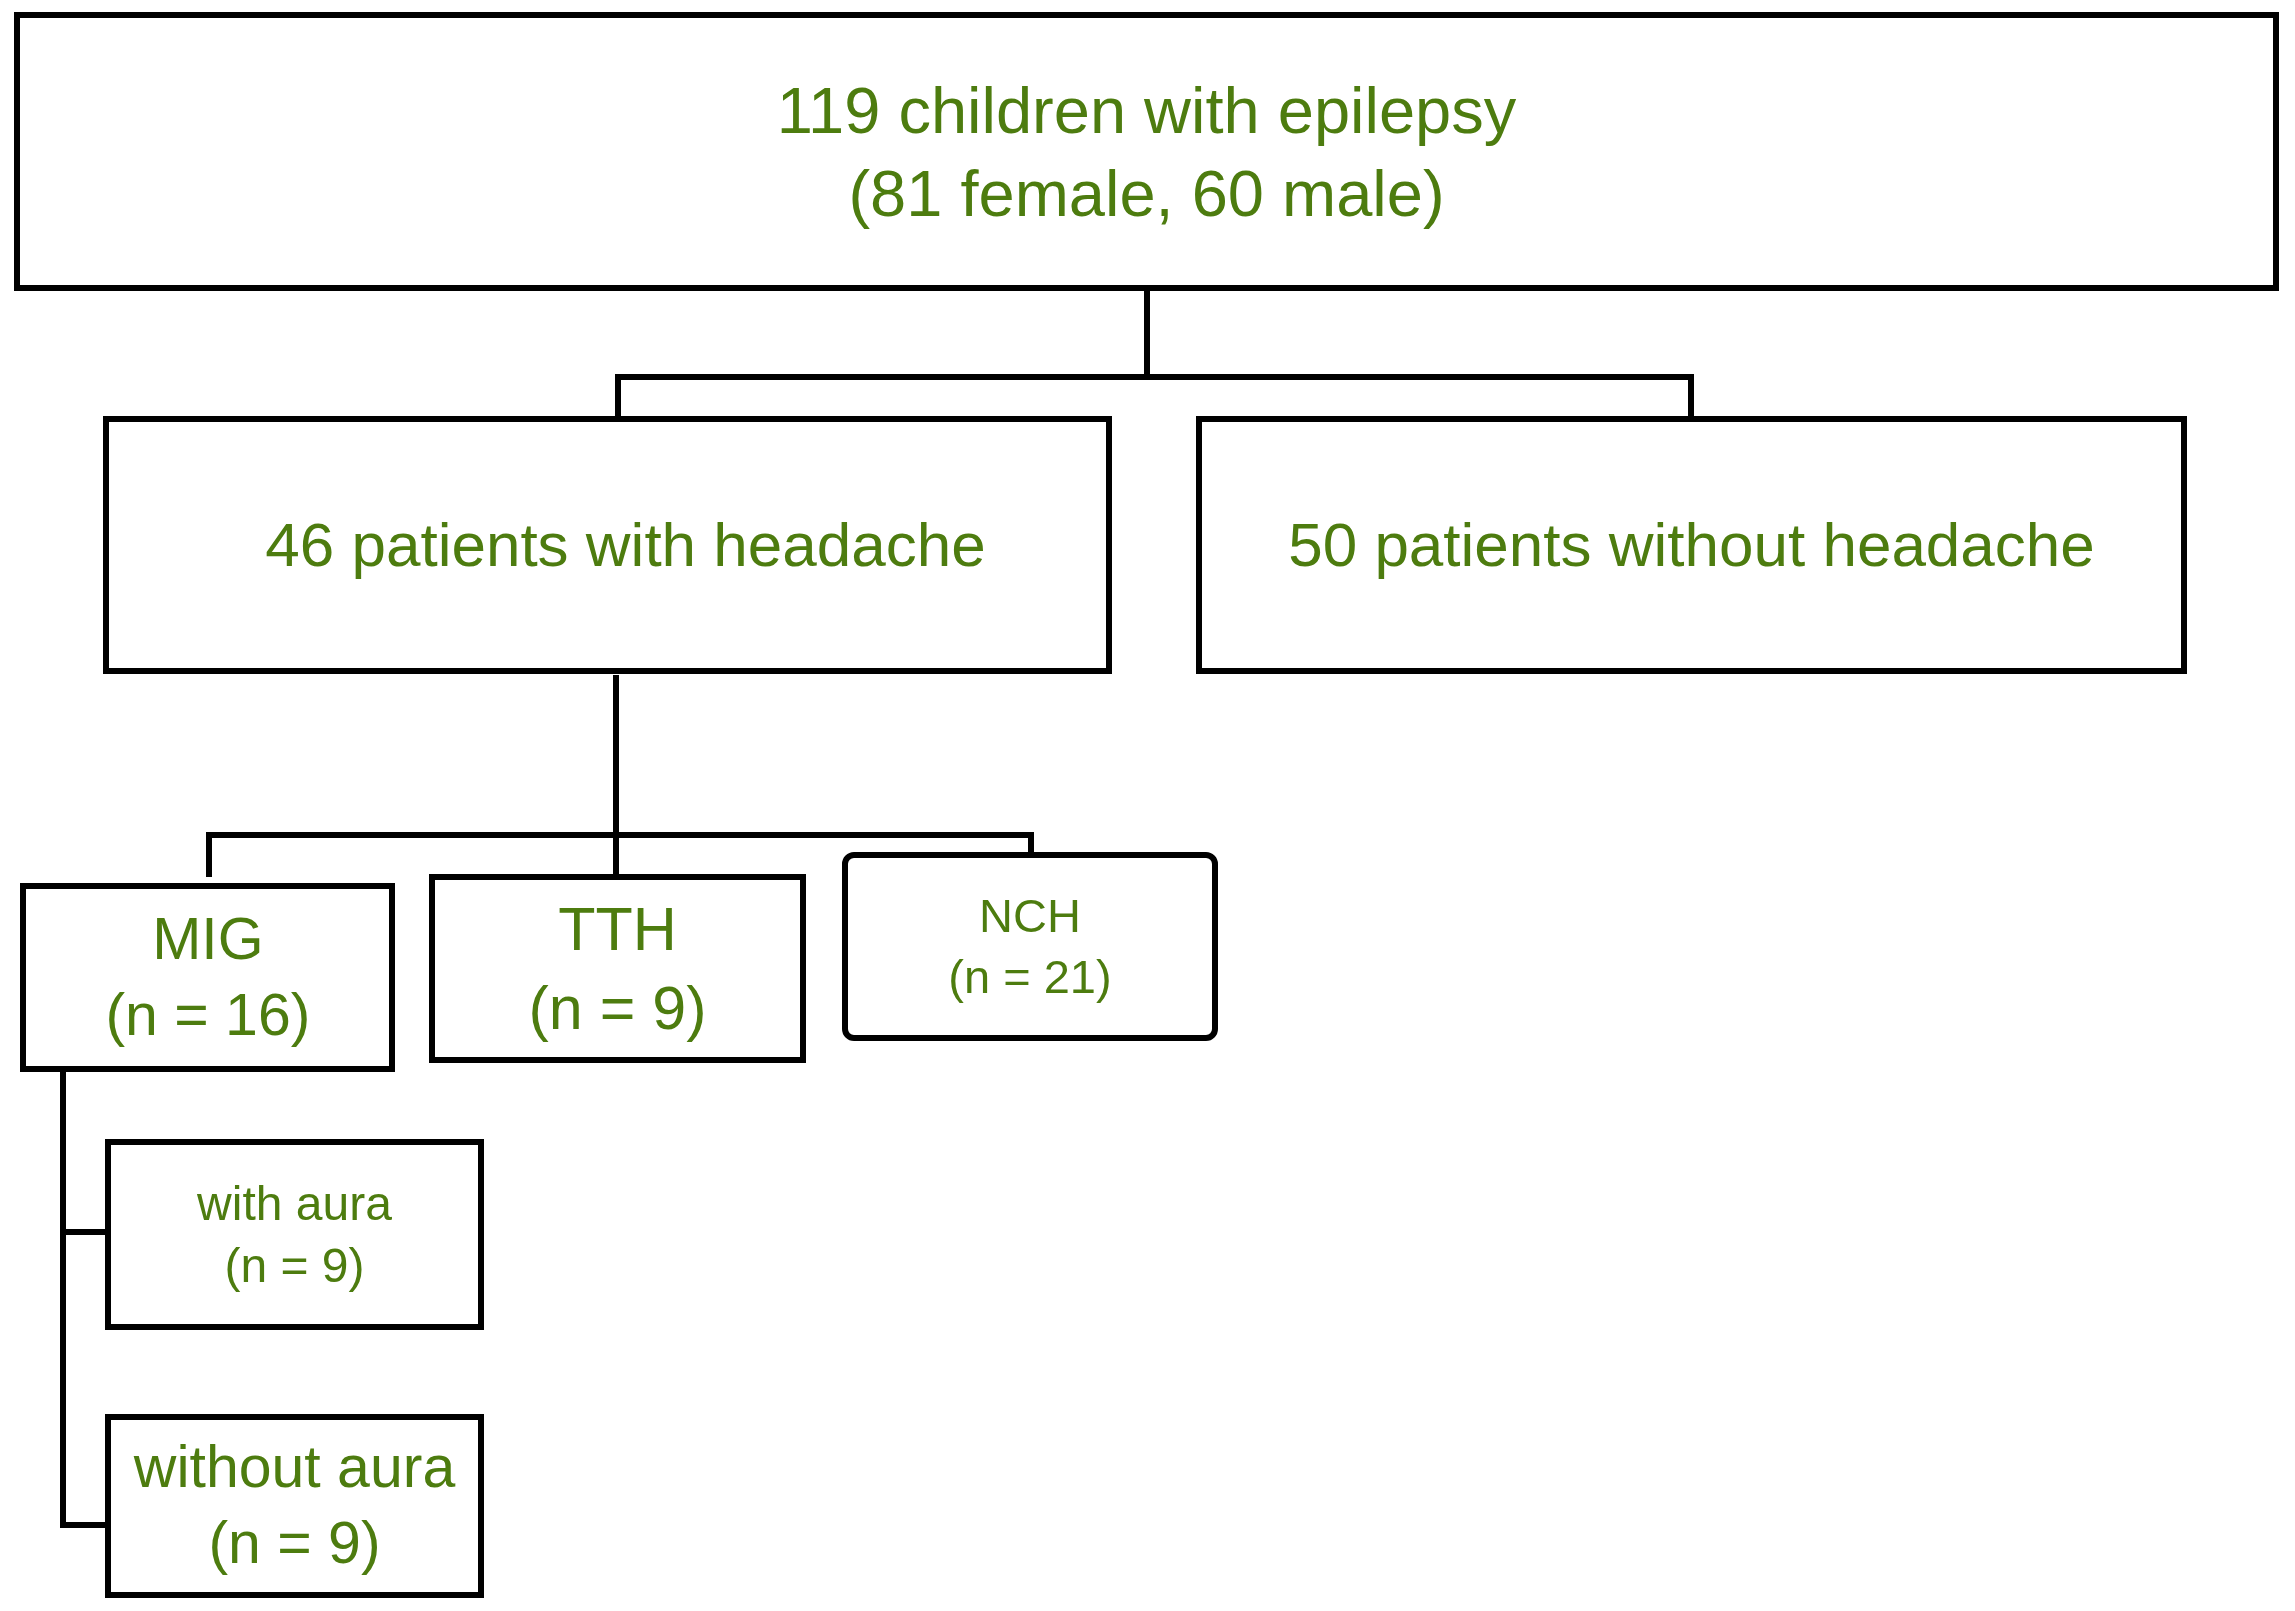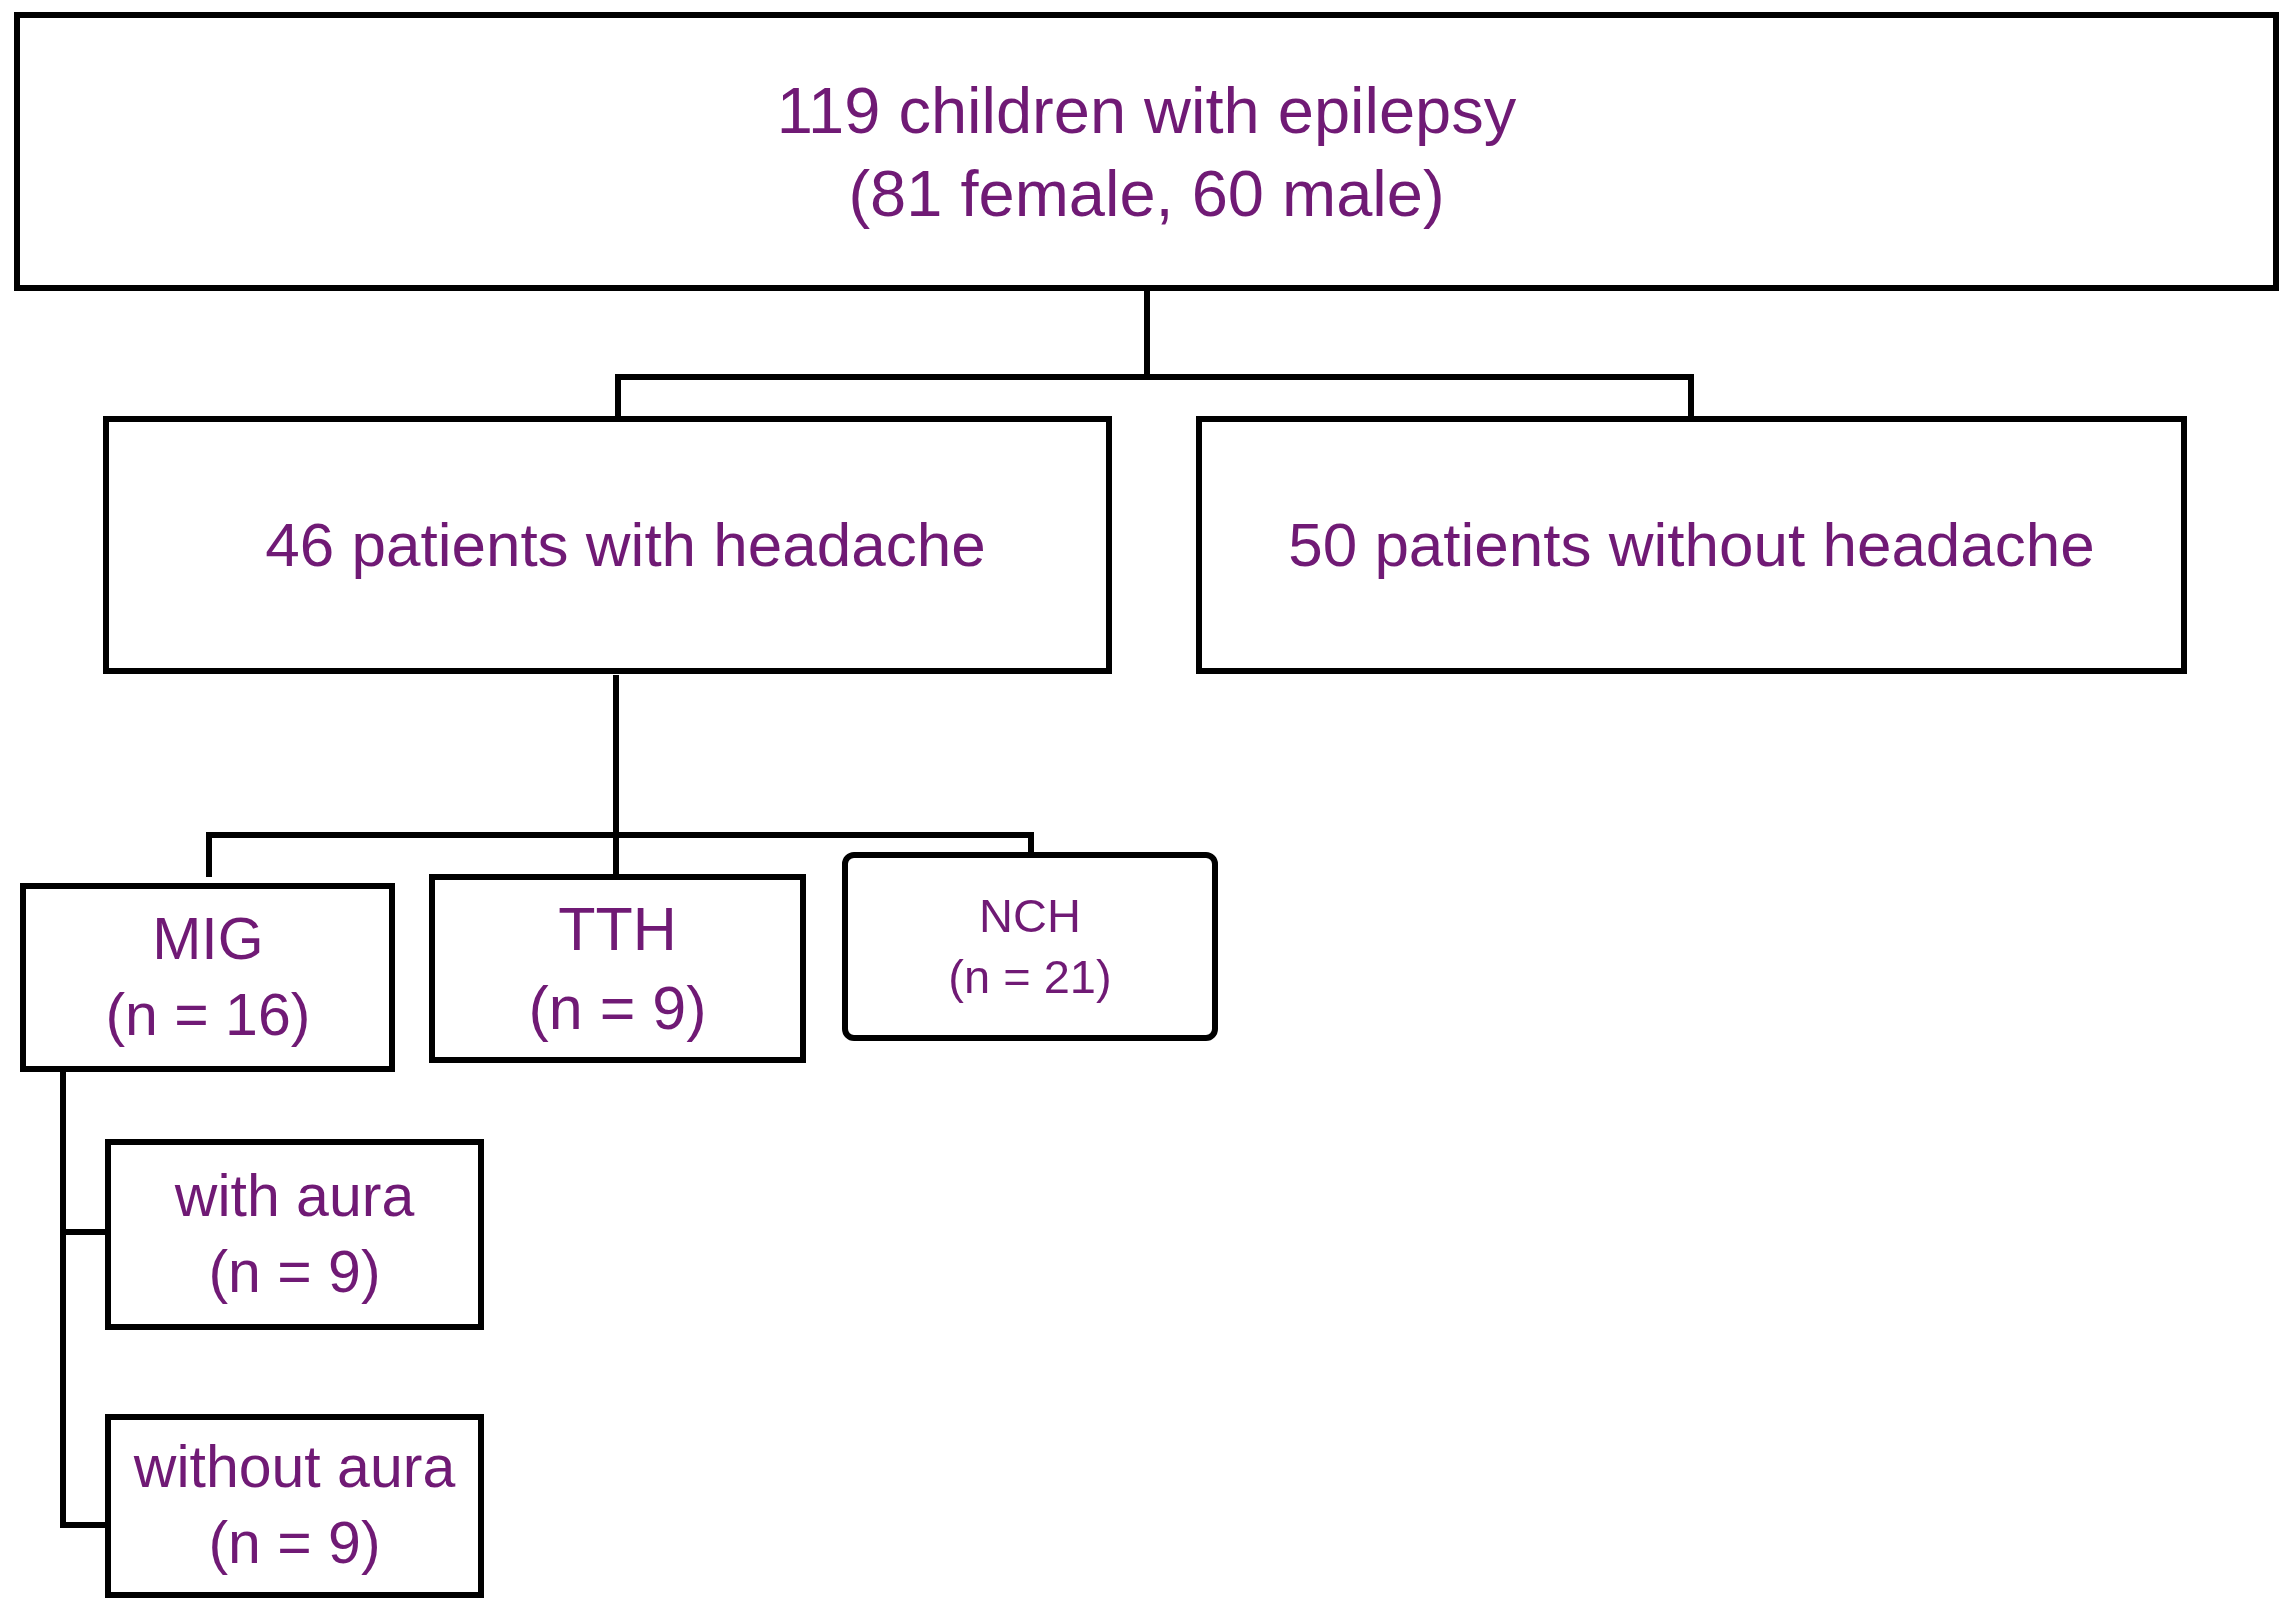--- a/index.html
+++ b/index.html
@@ -7,21 +7,21 @@
     margin: 0;
     padding: 0;
     background: #ffffff;
   }
   #canvas {
     position: relative;
     width: 2295px;
     height: 1611px;
     background: #ffffff;
     font-family: "Liberation Sans", sans-serif;
-    color: #701a75;
+    color: #4d7c0f;
     overflow: hidden;
   }
   .node {
     position: absolute;
     box-sizing: border-box;
     border: 6.2px solid #000000;
     background: #ffffff;
     display: flex;
     flex-direction: column;
     align-items: center;
@@ -36,21 +36,21 @@
     white-space: nowrap;
   }
 
   
   #node-root      { left: 14px;   top: 12.4px;   width: 2265px; height: 279px; font-size: 65px; }
   #node-headache  { left: 103px;  top: 416px;  width: 1009px; height: 258px; font-size: 62px; padding-left: 36px; }
   #node-nohead    { left: 1196px; top: 416px;  width: 991px; height: 258px; font-size: 62px; }
   #node-mig       { left: 20.4px;   top: 874px;  width: 375px;  height: 189px; font-size: 59px; margin-top: 9px; }
   #node-tth       { left: 429px;  top: 874px;  width: 377px;  height: 189px; font-size: 61px; }
   #node-nch       { left: 842px;  top: 852px;  width: 376px;  height: 189px; font-size: 47px; border-radius: 12px; }
-  #node-aura      { left: 105px;  top: 1139px; width: 379px;  height: 191px; font-size: 59px; align-items: center; }
+  #node-aura      { left: 105px;  top: 1139px; width: 379px;  height: 191px; font-size: 48px; align-items: center; }
   #node-noaura    { left: 105px;  top: 1414px; width: 379px;  height: 184px; font-size: 59px; }
 
   
   .conn {
     position: absolute;
     background: #000000;
     z-index: 1;
   }
   .vline { width: 6.2px; }
   .hline { height: 6.2px; }

